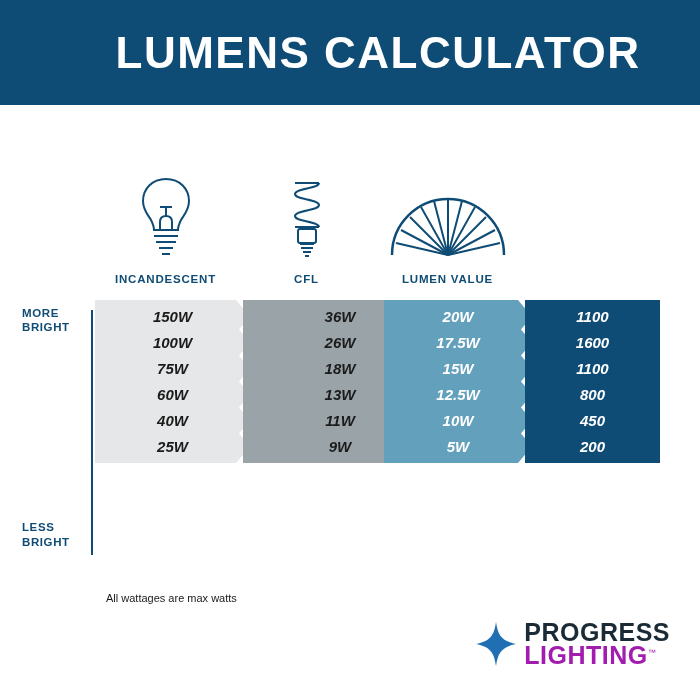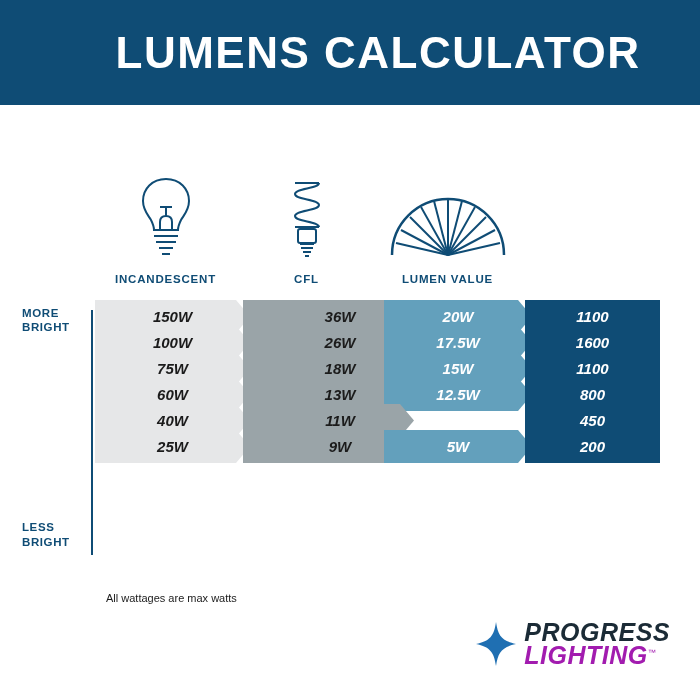--- a/index.html
+++ b/index.html
@@ -143,21 +143,20 @@
     color: #1b1b1b;
   }
 
   
   .logo {
     position: absolute;
     right: 30px;
     bottom: 32px;
     display: flex;
     align-items: flex-start;
-    font-style: italic;
   }
   .logo-mark {
     width: 40px;
     height: 46px;
     margin-right: 8px;
     display: flex;
     align-items: center;
     justify-content: center;
   }
   .logo-text {
@@ -291,20 +290,21 @@
     <div class="row">
       <div class="cell arrow c0">60W</div>
       <div class="cell arrow c1">13W</div>
       <div class="cell arrow c2">12.5W</div>
       <div class="cell c3">800</div>
     </div>
 
     <div class="row">
       <div class="cell arrow c0">40W</div>
       <div class="cell arrow c1">11W</div>
+      <div class="cell arrow c2">10W</div>
       <div class="cell c3">450</div>
     </div>
 
     <div class="row">
       <div class="cell arrow c0">25W</div>
       <div class="cell arrow c1">9W</div>
       <div class="cell arrow c2">5W</div>
       <div class="cell c3">200</div>
     </div>
 

